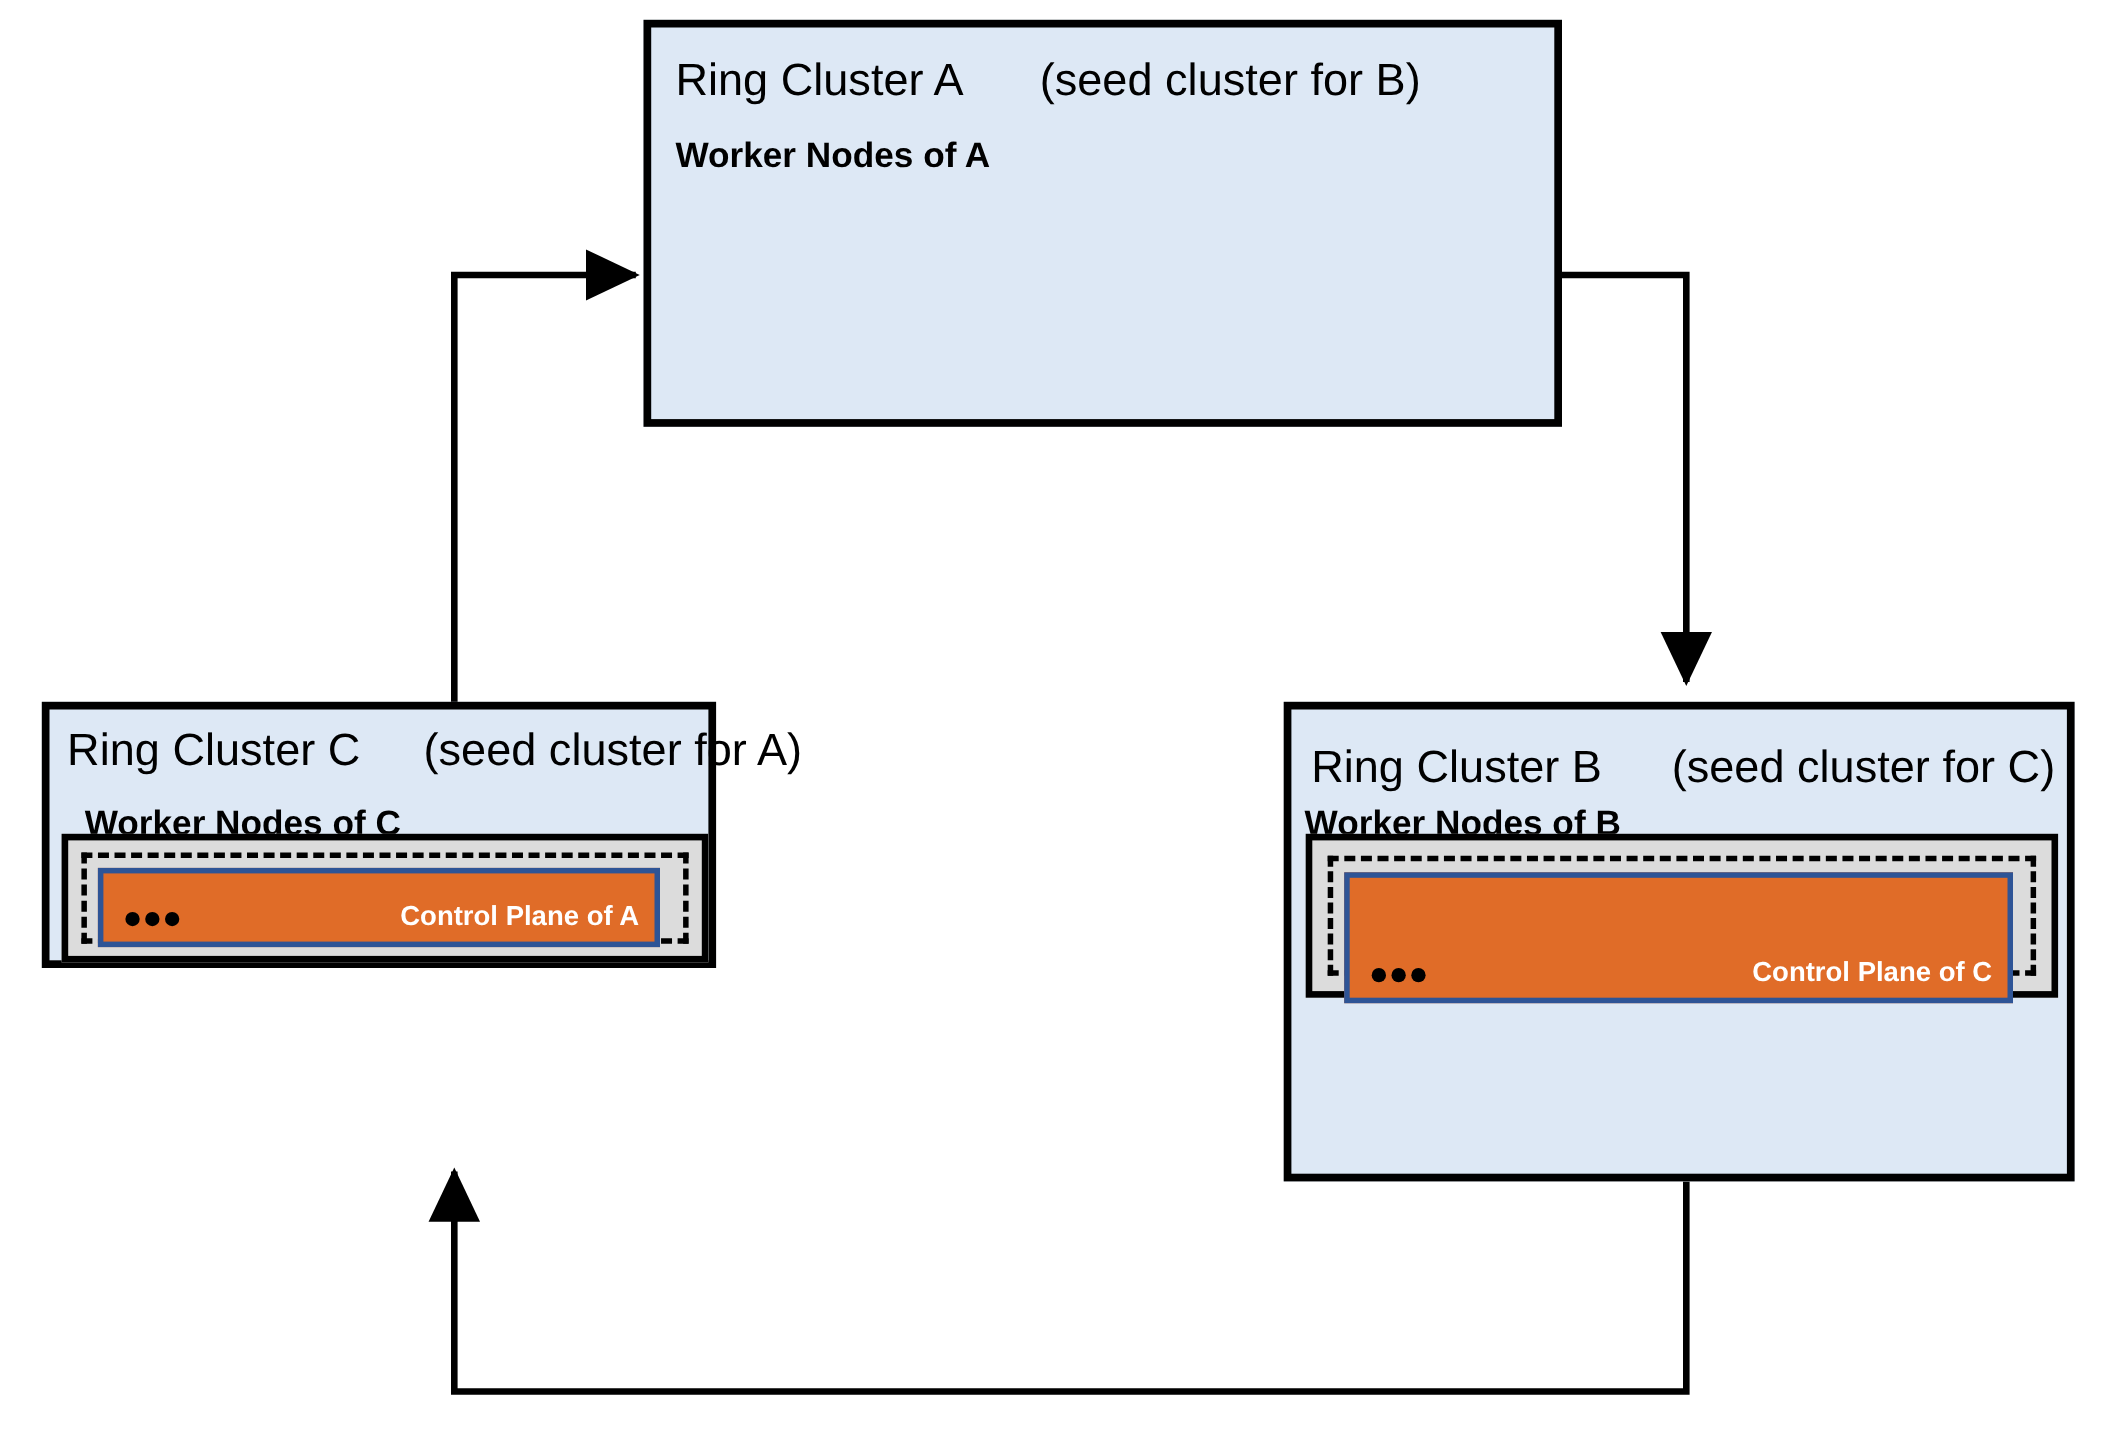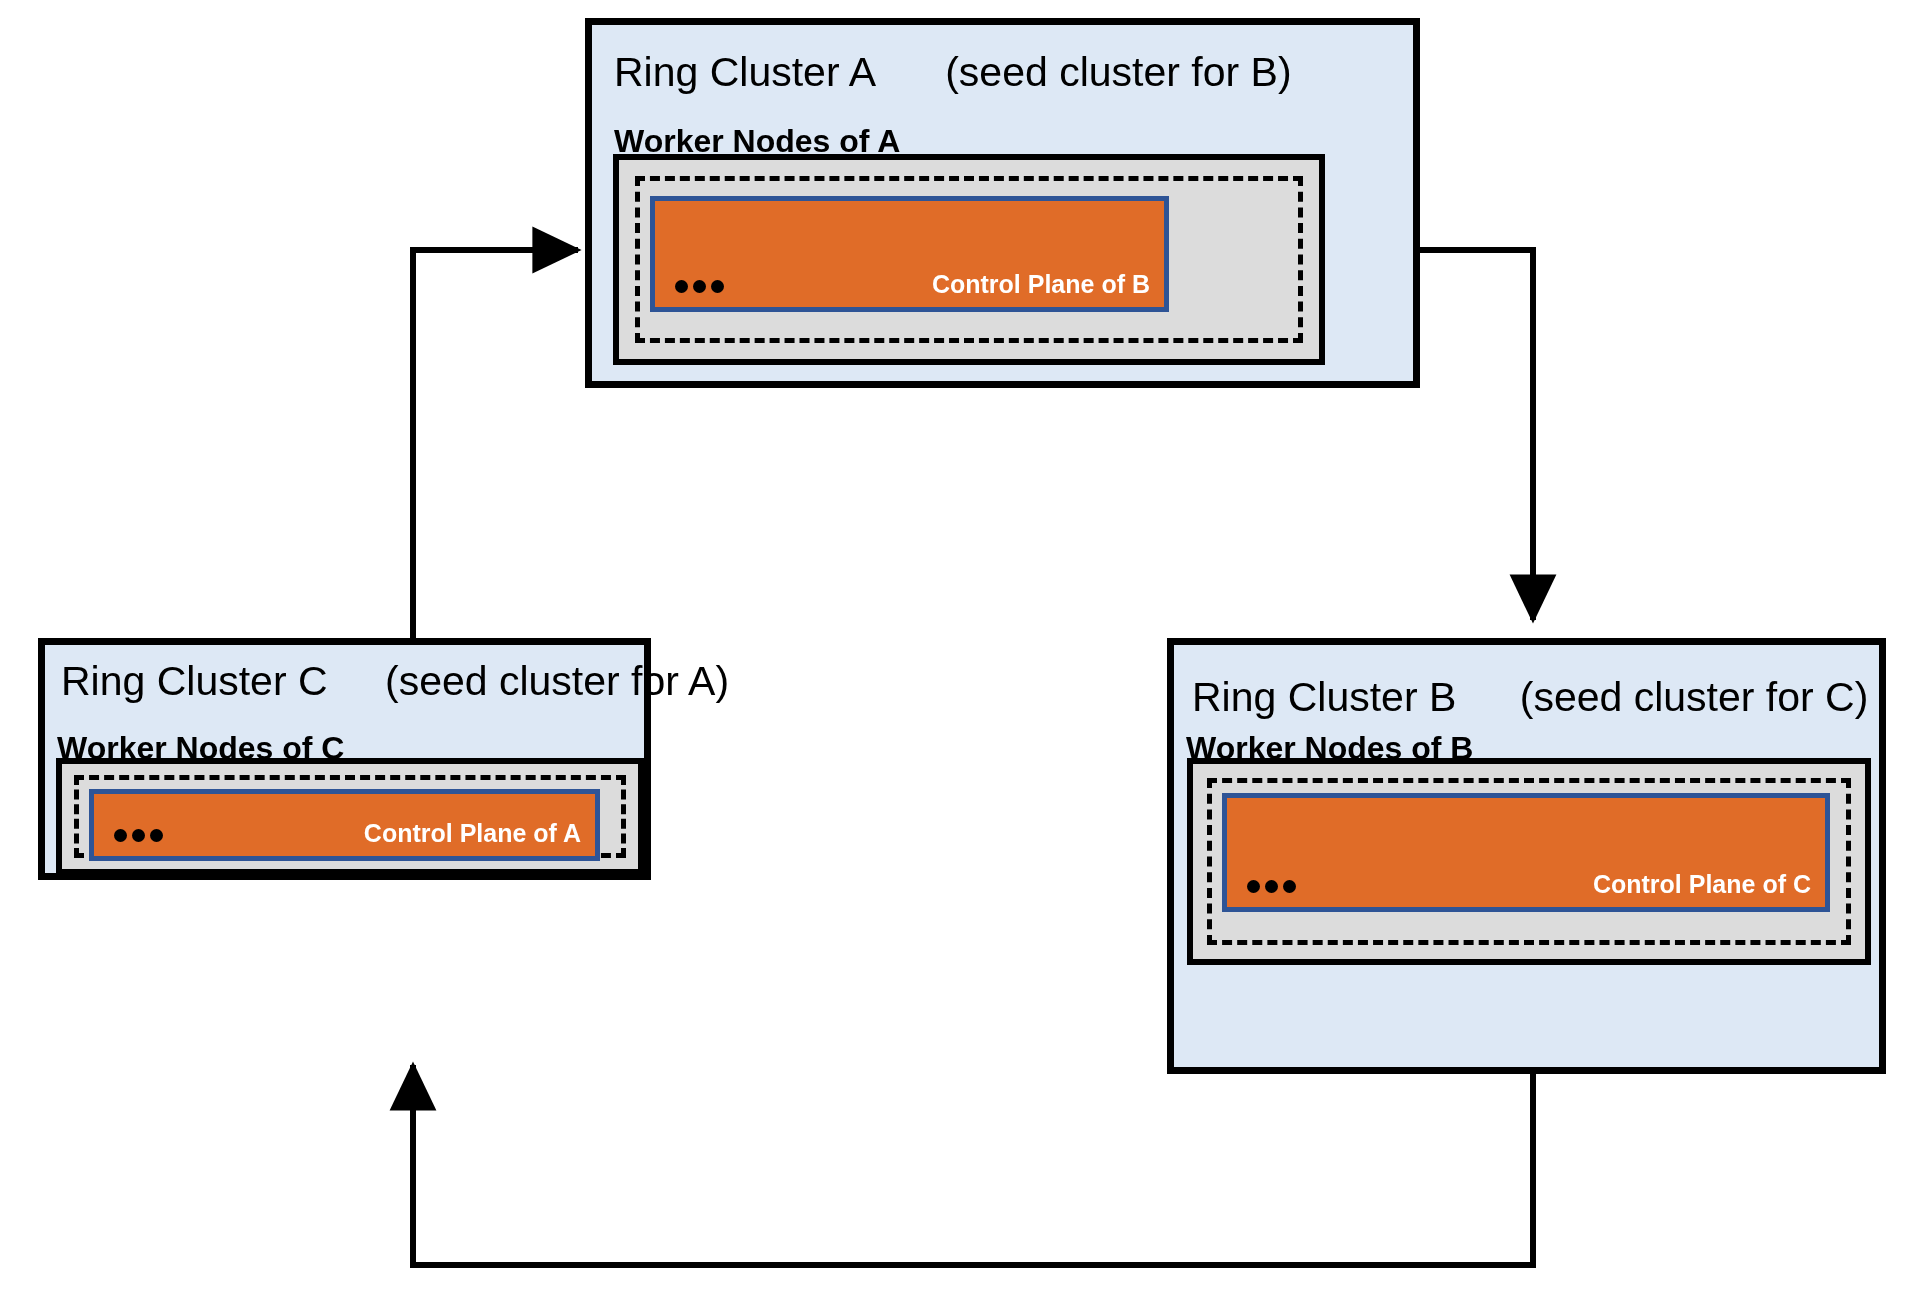--- a/index.html
+++ b/index.html
@@ -126,41 +126,29 @@
   </svg>
 
   <div class="cluster" style="left:585px; top:18px; width:835px; height:370px;">
     <div class="cluster-title" style="left:22px; top:27px;">
       <span>Ring Cluster A</span>
       <span class="seed" style="margin-left:60px;">(seed cluster for B)</span>
     </div>
 
     <div class="worker-label" style="left:22px; top:100px;">Worker Nodes of A</div>
 
-    <div class="worker-box" style="left:21px; top:129px; width:712px; height:211px;">
-      <div class="dashed-box" style="left:16px; top:16px; right:16px; bottom:16px;">
-        <div class="control-plane" style="left:10px; top:15px; width:519px; height:116px;">
-          <div class="cp-dots">
-            <i></i>
-              <i></i>
-              <i></i>
-          </div>
-          <div class="cp-label">Control Plane of B</div>
-        </div>
-      </div>
-    </div>
   </div>
 
   <div class="cluster" style="left:38px; top:638px; width:613px; height:242px;">
     <div class="cluster-title" style="left:16px; top:16px;">
       <span>Ring Cluster C</span>
       <span class="seed" style="margin-left:46px;">(seed cluster for A)</span>
     </div>
 
-    <div class="worker-label" style="left:12px; top:87px;text-align:center;">Worker Nodes of C</div>
+    <div class="worker-label" style="left:32px; top:87px;text-align:center;">Worker Nodes of C</div>
 
     <div class="worker-box" style="left:11px; top:113px; width:588px; height:117px;">
       <div class="dashed-box" style="left:12px; top:11px; right:12px; bottom:11px;">
         <div class="control-plane" style="left:10px; top:9px; width:511px; height:72px;">
           <div class="cp-dots">
             <i></i>
               <i></i>
               <i></i>
           </div>
           <div class="cp-label">Control Plane of A</div>
@@ -170,21 +158,21 @@
   </div>
 
   <div class="cluster" style="left:1167px; top:638px; width:719px; height:436px;">
     <div class="cluster-title" style="left:18px; top:32px;">
       <span>Ring Cluster B</span>
       <span class="seed" style="margin-left:52px;">(seed cluster for C)</span>
     </div>
 
     <div class="worker-label" style="left:12px; top:87px;text-align:right;">Worker Nodes of B</div>
 
-    <div class="worker-box" style="left:13px; top:113px; width:684px; height:207px;">
+    <div class="worker-box" style="left:13px; top:113px; width:684px; height:149px;">
       <div class="dashed-box" style="left:14px; top:14px; right:14px; bottom:14px;">
         <div class="control-plane" style="left:10px; top:10px; width:608px; height:119px;">
           <div class="cp-dots">
             <i></i>
               <i></i>
               <i></i>
           </div>
           <div class="cp-label">Control Plane of C</div>
         </div>
       </div>

